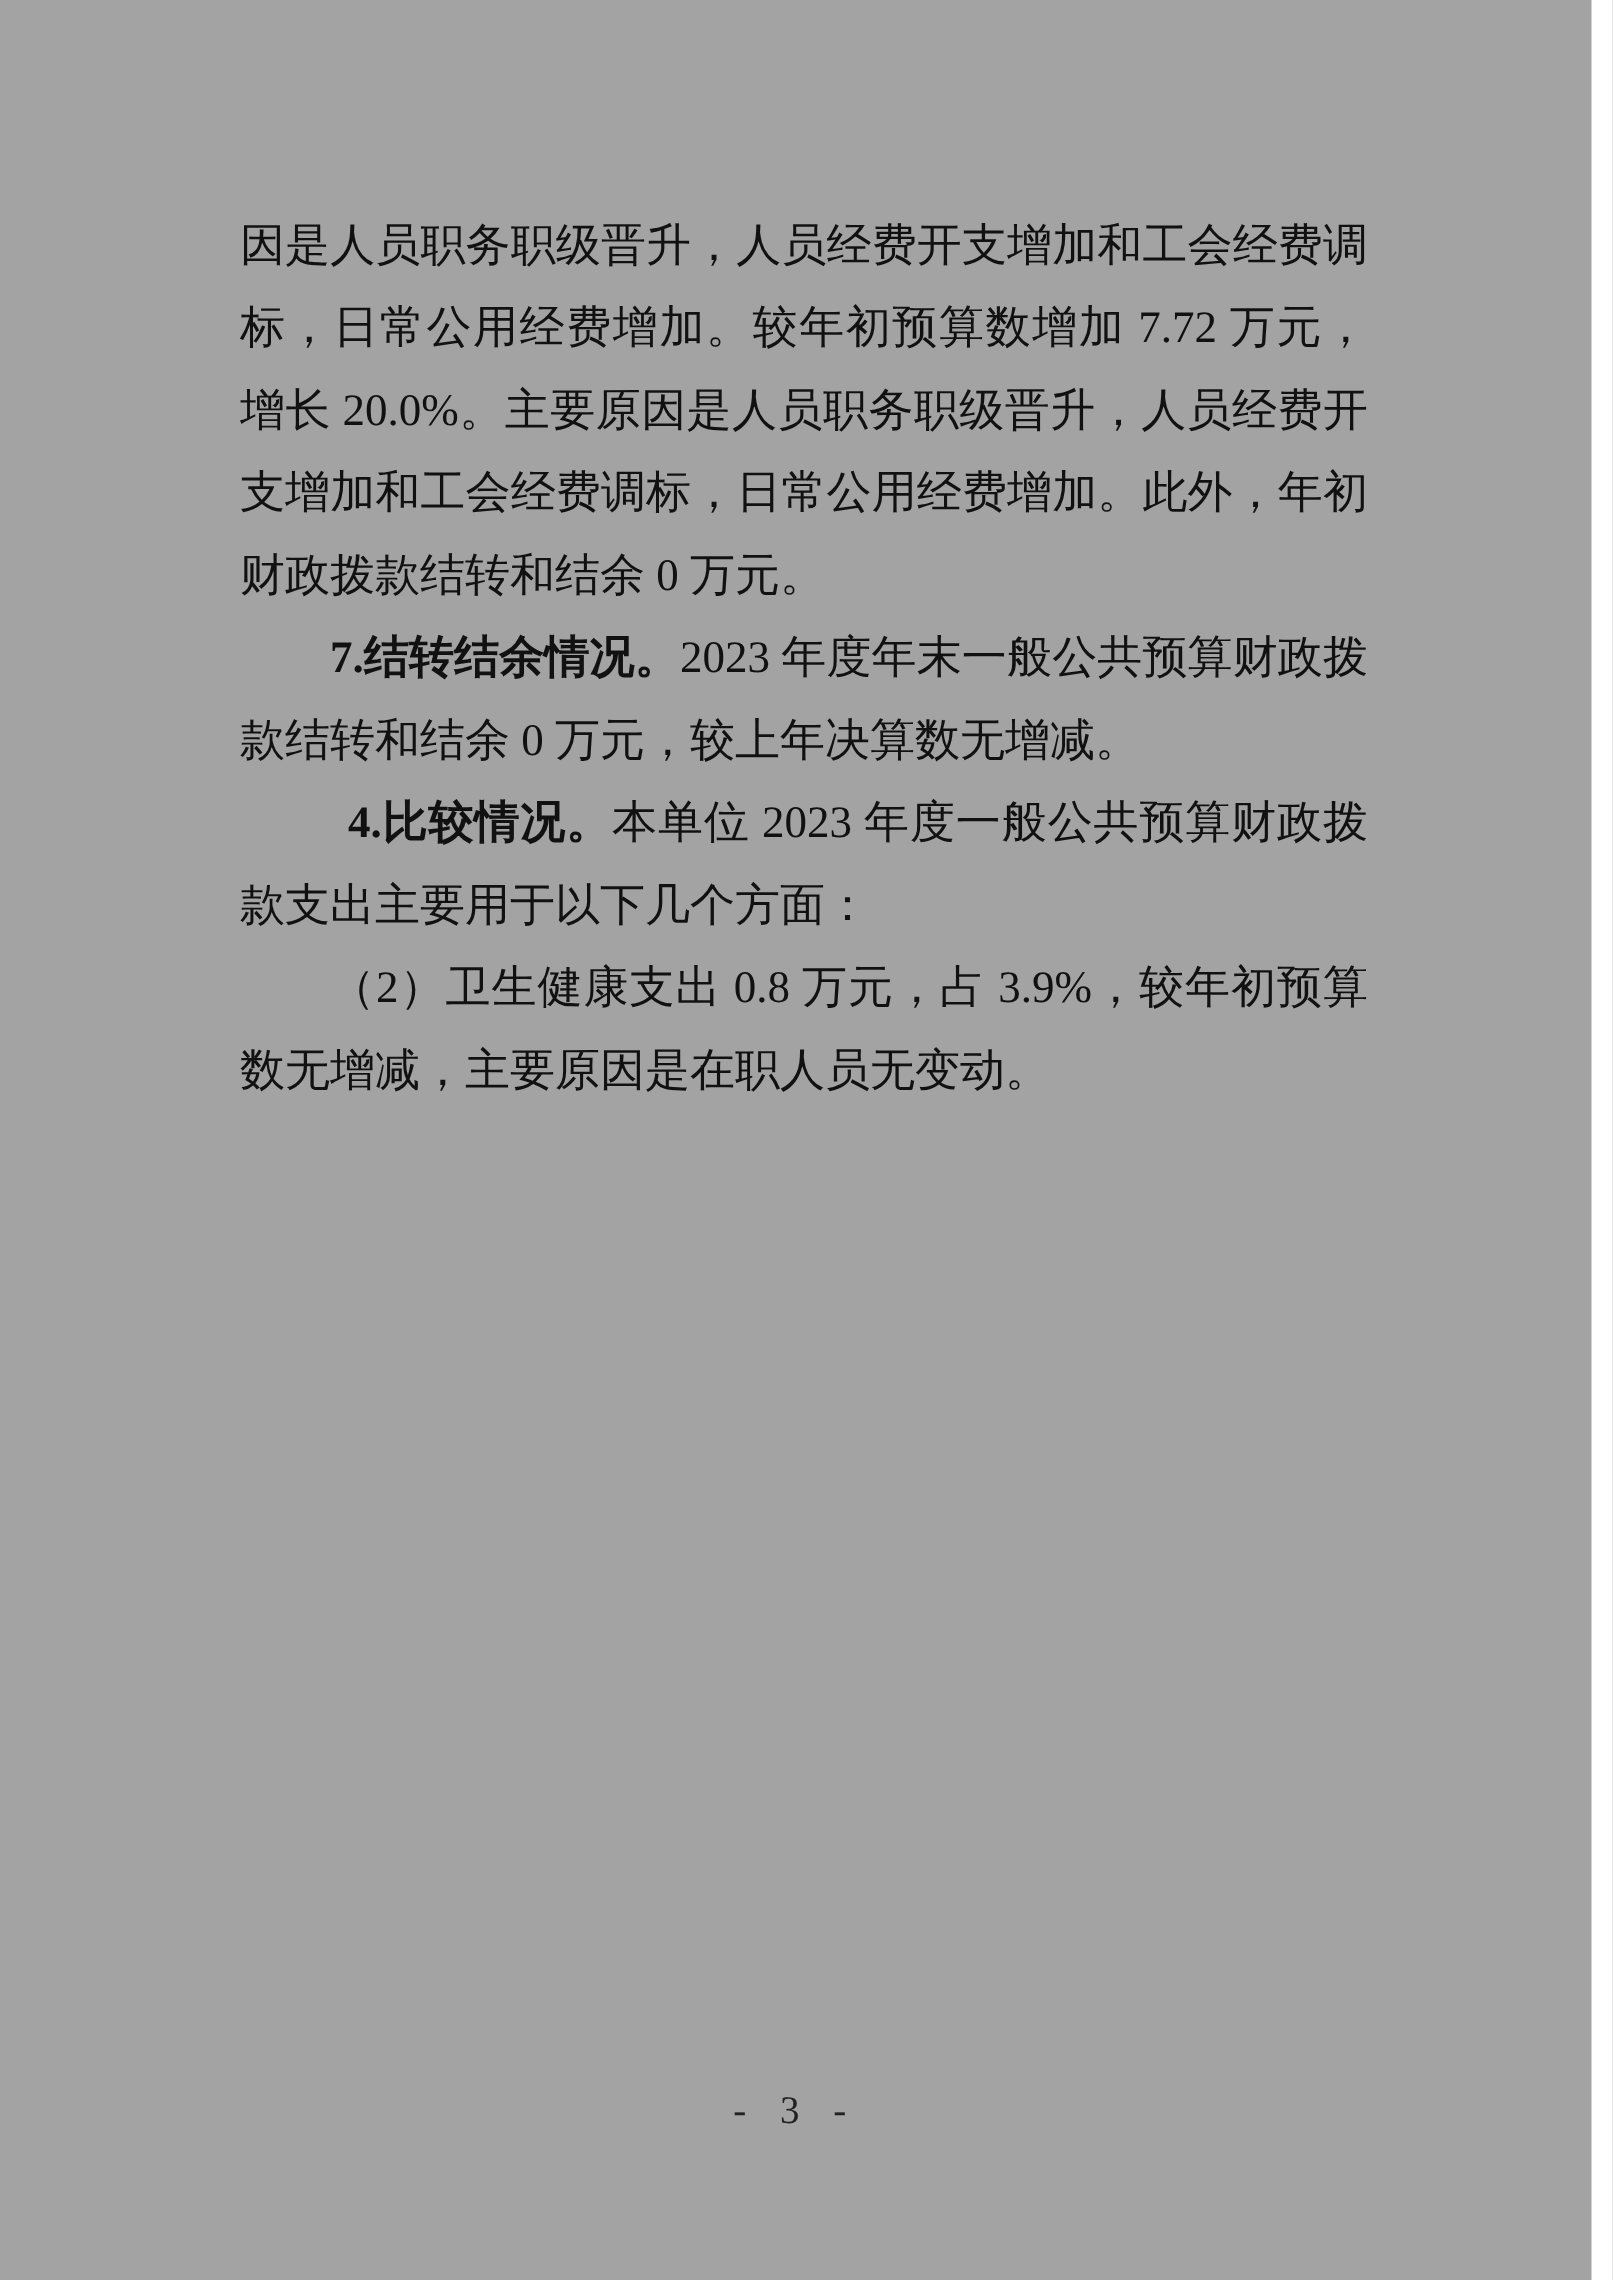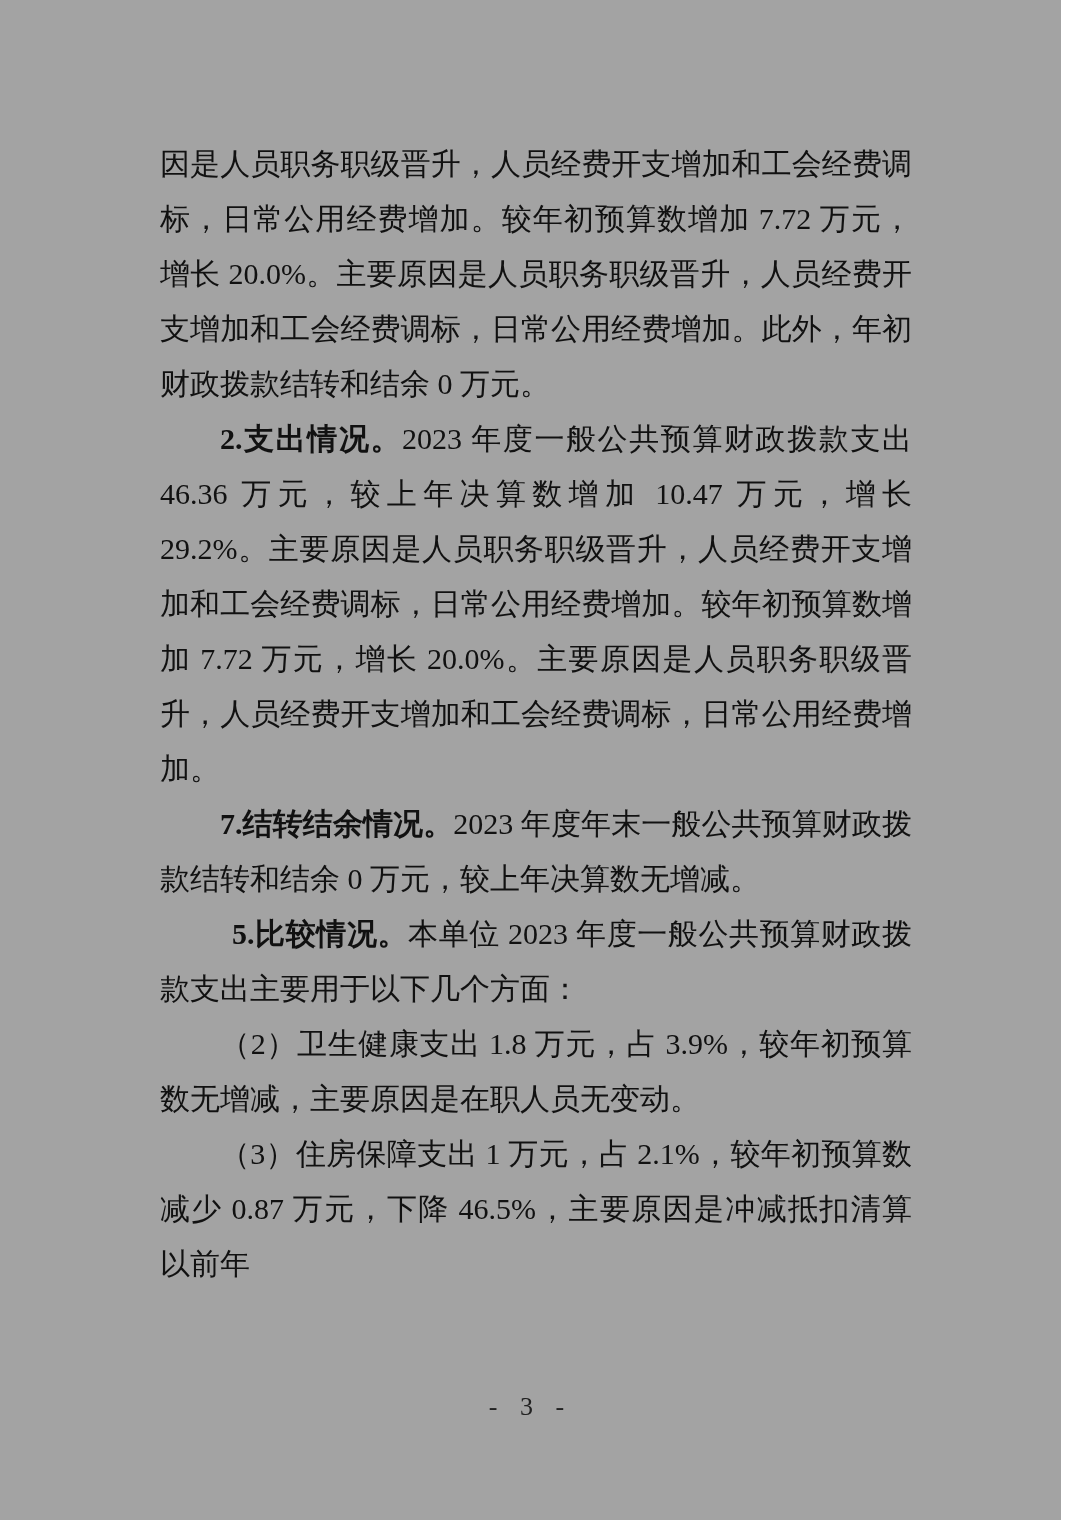--- a/index.html
+++ b/index.html
@@ -53,28 +53,26 @@
 </style>
 </head>
 <body>
 
 <div class="page">
 
   <div class="content">
 
     <p><span>因是人员职务职级晋升，人员经费开支增加和工会经费调标，日常公用经费增加。较年初预算数增加 7.72 万元，增长 20.0%。主要原因是人员职务职级晋升，人员经费开支增加和工会经费调标，日常公用经费增加。此外，年初财政拨款结转和结余 0 万元。</span></p>
 
-    <p class="indent"><b class="lead">2.支出情况。</b><span>2023 年度一般公共预算财政拨款支出 46.36 万元，较上年决算数增加 10.47 万元，增长 29.2%。主要原因是人员职务职级晋升，人员经费开支增加和工会经费调标，日常公用经费增加。较年初预算数增加 7.72 万元，增长 20.0%。主要原因是人员职务职级晋升，人员经费开支增加和工会经费调标，日常公用经费增加。</span></p>
 
     <p class="indent"><b class="lead">7.结转结余情况。</b><span>2023 年度年末一般公共预算财政拨款结转和结余 0 万元，较上年决算数无增减。</span></p>
 
-    <p class="indent-lg"><b class="lead">5.比较情况。</b><span>本单位 2023 年度一般公共预算财政拨款支出主要用于以下几个方面：</span></p>
+    <p class="indent-lg"><b class="lead">4.比较情况。</b><span>本单位 2023 年度一般公共预算财政拨款支出主要用于以下几个方面：</span></p>
 
 
-    <p class="indent"><span>（2）卫生健康支出 1.8 万元，占 3.9%，较年初预算数无增减，主要原因是在职人员无变动。</span></p>
+    <p class="indent"><span>（2）卫生健康支出 0.8 万元，占 3.9%，较年初预算数无增减，主要原因是在职人员无变动。</span></p>
 
-    <p class="indent"><span>（3）住房保障支出 1 万元，占 2.1%，较年初预算数减少 0.87 万元，下降 46.5%，主要原因是冲减抵扣清算以前年</span></p>
 
   </div>
 
   <div class="footer">- 3 -</div>
 
 </div>
 
 </body></html>

